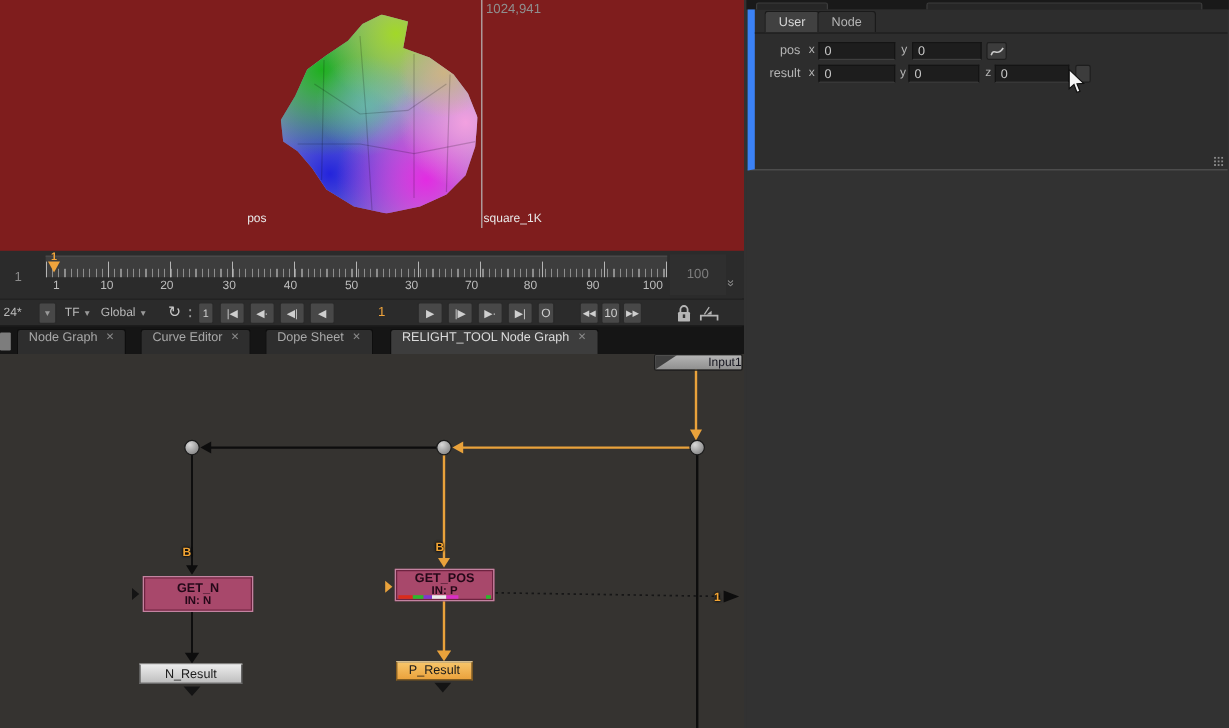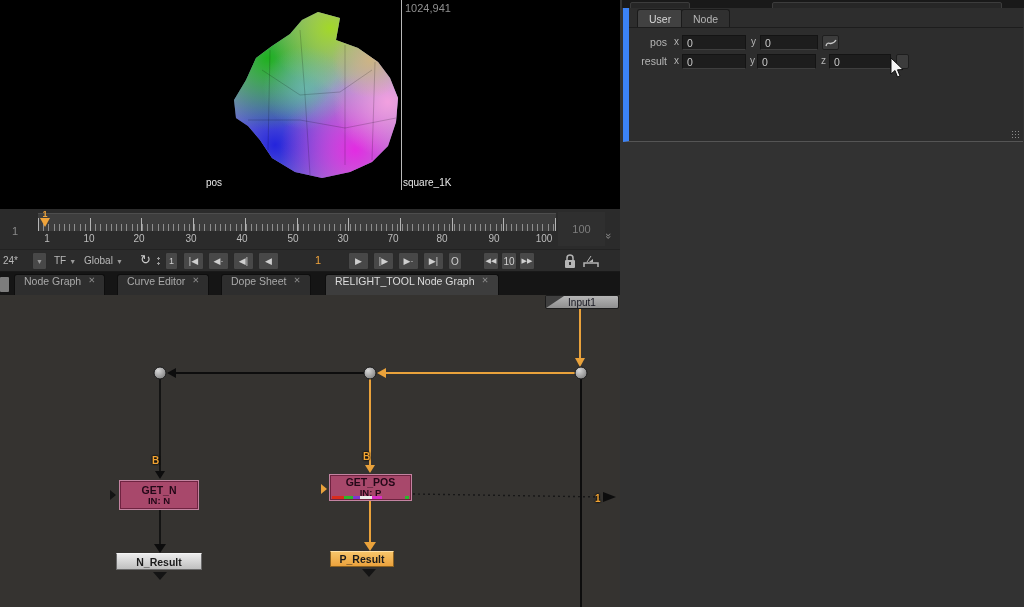--- a/index.html
+++ b/index.html
@@ -4,21 +4,21 @@
 <style>
   * { margin:0; padding:0; box-sizing:border-box; }
   html,body { width:1024px; height:607px; overflow:hidden; background:#323232;
               font-family:"Liberation Sans", sans-serif; }
   .abs { position:absolute; }
 
   
   #left-pane { position:absolute; left:0; top:0; width:620px; height:607px; background:#2c2c2c; border-right:2px solid #0d0d0d; }
 
   
-  #viewer { position:absolute; left:0; top:0; width:620px; height:242px; background:#000000; overflow:hidden; }
+  #viewer { position:absolute; left:0; top:0; width:620px; height:242px; background:#7f1d1d; overflow:hidden; }
   #viewer .vline { position:absolute; left:401px; top:0; width:1px; height:190px; background:#b9b9b9; }
   #viewer .res-label { position:absolute; left:405px; top:2px; color:#8f8f8f; font-size:11px; }
   #viewer .pos-label { position:absolute; left:206px; top:177px; color:#e8e8e8; font-size:10px; }
   #viewer .fmt-label { position:absolute; left:403px; top:177px; color:#e8e8e8; font-size:10px; }
 
   
   #viewer-status { position:absolute; left:0; top:190px; width:620px; height:19px; background:#1e1e1e; border-bottom:1px solid #111; }
   #viewer-status .txt { position:absolute; left:10px; top:3px; color:#d6d6d6; font-size:11px; letter-spacing:.3px; }
   #viewer-status .dd { position:absolute; right:8px; top:4px; color:#e0e0e0; font-size:9px; }
 
@@ -56,34 +56,34 @@
   .ctab { position:absolute; top:2px; height:21px; background:#2e2e2e; border:1px solid #0e0e0e; border-bottom:none;
       border-radius:3px 3px 0 0; color:#a9a9a9; font-size:10.5px; display:flex; gap:7px; padding:0 9px; cursor:pointer; }
   .ctab.active { background:#3d3d3d; color:#dcdcdc; }
   .ctab .close { color:#8a8a8a; font-size:8.5px; }
 
   
   #node-graph { position:absolute; left:0; top:295px; width:620px; height:312px; background:#353330; overflow:hidden; }
   #edges { position:absolute; left:0; top:0; width:620px; height:312px; }
 
   .ng-node { position:absolute; display:flex; flex-direction:column; align-items:center; justify-content:center; cursor:pointer; }
-  #node-input1 { left:545px; top:0px; width:74px; height:14px; background:linear-gradient(#b5b5b5,#8f8f8f); border:1px solid #1c1c1c; border-radius:2px; }
+  #node-input1 { left:545px; top:0px; width:74px; height:14px; background:linear-gradient(#b5b5b5,#8f8f8f); border:1px solid #1c1c1c; border-radius:2px;align-items:flex-end; }
   #node-input1 .notch { position:absolute; left:0; top:0; width:0; height:0; border-top:12px solid #3f3f3f; border-right:18px solid transparent; }
   #node-input1 .lbl { position:relative; color:#15151f; font-size:10px; }
 
   .shuffle-node { border:1px solid #c383a0; box-shadow:inset 0 0 0 1px #6e2340; }
-  #node-get-n { left:119px; top:185px; width:80px; height:30px; background:#a8486b; }
+  #node-get-n { left:119px; top:185px; width:92px; height:30px; background:#a8486b; }
   #node-get-pos { left:329px; top:179px; width:83px; height:27px; background:#a8486b; }
   .shuffle-node .t1 { color:#240818; font-size:10.5px; font-weight:bold; line-height:11px; }
   .shuffle-node .t2 { color:#240818; font-size:9.5px; font-weight:bold; line-height:10px; }
   #node-get-pos .chan-strip { position:absolute; left:2px; right:2px; bottom:1px; height:3px; display:flex; }
   .chan-strip i { display:block; height:3px; }
 
   #node-n-result { left:116px; top:258px; width:86px; height:17px; background:linear-gradient(#ececec,#bfbfbf); border:1px solid #6a6a6a; border-top-color:#f5f5f5; }
-  #node-n-result .lbl, #node-p-result .lbl { color:#1b1b1b; font-size:10.5px; font-weight:bold; }
+  #node-n-result .lbl, #node-p-result .lbl { color:#1b1b1b; font-size:10.5px; font-weight:normal; }
   #node-p-result { left:330px; top:256px; width:64px; height:16px; background:linear-gradient(#f7c569,#eba23c); border:1px solid #8a6020; border-top-color:#ffe2a8; }
 
   .out-stub { position:absolute; width:0; height:0; border-left:7px solid transparent; border-right:7px solid transparent; border-top:8px solid #141414; }
   .in-tri { position:absolute; width:0; height:0; border-top:5px solid transparent; border-bottom:5px solid transparent; }
 
   .edge-label { position:absolute; color:#f2a433; font-size:10px; font-weight:bold; text-shadow:0 0 2px #000, 0 0 2px #000; }
 
   
   #right-pane { position:absolute; left:622px; top:0; width:402px; height:607px; background:#323232; }
   #rp-sliver { position:absolute; left:0; top:0; width:402px; height:8px; background:#191919; overflow:hidden; }

